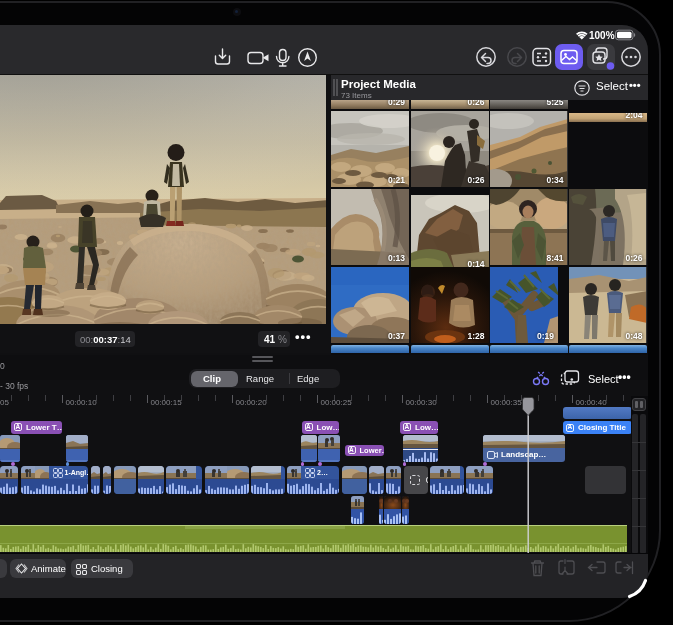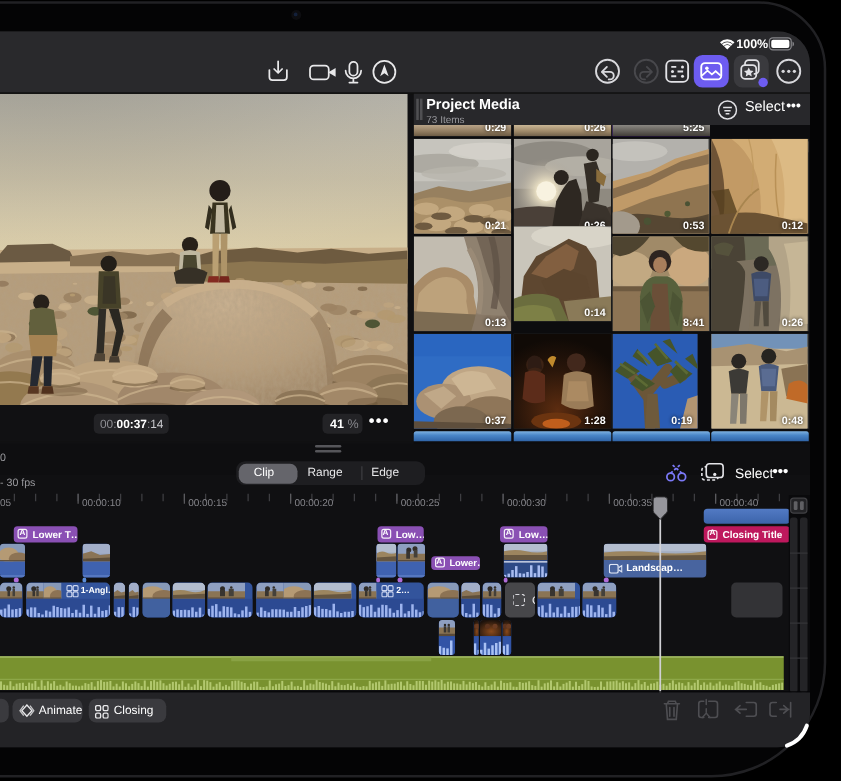--- a/index.html
+++ b/index.html
@@ -398,50 +398,36 @@
 <ellipse cx="18" cy="10" rx="26" ry="8" fill="#c4c2bc"></ellipse>
 <path d="M0 34 L30 26 L50 16 L78 8 L78 76 L0 76 Z" fill="#c09a68"></path>
 <path d="M0 40 L30 30 L55 18 L78 12 L78 20 L52 26 L28 38 L0 48 Z" fill="#8a6f4e"></path>
 <path d="M0 60 L30 48 L60 40 L78 36 L78 76 L0 76 Z" fill="#8f7450"></path>
 <path d="M0 62 Q20 58 40 62 T78 60 L78 76 L0 76 Z" fill="#564733"></path>
 <ellipse cx="6" cy="70" rx="16" ry="12" fill="#a39a8c"></ellipse>
 <circle cx="28" cy="66" r="3" fill="#4a5234"></circle>
 <circle cx="44" cy="60" r="2.5" fill="#505934"></circle>
 <circle cx="60" cy="52" r="2" fill="#4a5234"></circle>
       </svg>
-      <div class="txt" style="right:4px;bottom:2px;left:auto;font-size:8.5px;font-weight:bold;color:#fff;text-shadow:0 0 3px rgba(0,0,0,.9)">0:53</div>
-    </div>
-<div class="abs" style="left:569px;top:85.5px;width:77.5px;height:76px;overflow:hidden;background:#333">
-      <svg width="77" height="76" viewBox="0 0 77 76" style="position:absolute;inset:0">
-        <rect width="77" height="76" fill="#c29a65"></rect>
-<path d="M16 0 Q46 22 38 76 L78 76 L78 0 Z" fill="#d2ac74"></path>
-<path d="M48 0 Q64 30 56 76 L78 76 L78 0 Z" fill="#dcba84"></path>
-<path d="M0 0 Q16 30 8 76 L0 76 Z" fill="#6e5336"></path>
-<path d="M0 42 Q10 58 6 76 L28 76 Q20 58 14 40 Z" fill="#55401f" opacity=".8"></path>
-<path d="M0 62 Q30 56 50 62 L78 68 L78 76 L0 76 Z" fill="#6b5233"></path>
-<path d="M14 76 Q22 50 38 40" stroke="#a8854f" stroke-width="1.5" fill="none"></path>
-<path d="M52 12 Q50 40 54 62" stroke="#b99156" stroke-width="1.2" fill="none"></path>
-<path d="M30 0 Q36 20 32 44" stroke="#c09a60" stroke-width="1" fill="none"></path>
-      </svg>
-      <div class="txt" style="right:4px;bottom:2px;left:auto;font-size:8.5px;font-weight:bold;color:#fff;text-shadow:0 0 3px rgba(0,0,0,.9)">0:12</div>
+      <div class="txt" style="right:4px;bottom:2px;left:auto;font-size:8.5px;font-weight:bold;color:#fff;text-shadow:0 0 3px rgba(0,0,0,.9)">0:34</div>
     </div>
 <div class="abs" style="left:331px;top:163.5px;width:78px;height:76px;overflow:hidden;background:#333">
       <svg width="78" height="76" viewBox="0 0 78 76" style="position:absolute;inset:0">
         <rect width="78" height="76" fill="#c2bcb0"></rect>
 <path d="M0 40 Q18 18 36 28 Q50 34 48 48 L54 76 L0 76 Z" fill="#a98c68"></path>
 <path d="M4 46 Q18 28 34 34 Q44 40 42 52 L46 76 L0 76 Z" fill="#bda27b"></path>
 <path d="M0 60 L78 64 L78 76 L0 76 Z" fill="#7c6b52"></path>
 <path d="M40 0 L78 0 L78 76 L46 76 Q58 40 44 14 Z" fill="#8a7a68" opacity=".9"></path>
 <path d="M50 0 L78 0 L78 70 Q62 44 54 12 Z" fill="#6e6052" opacity=".85"></path>
 <path d="M44 10 Q58 30 52 62" stroke="#9c8c78" stroke-width="4" fill="none" opacity=".8"></path>
 <path d="M62 0 Q70 28 64 58" stroke="#5d5044" stroke-width="5" fill="none" opacity=".7"></path>
       </svg>
       <div class="txt" style="right:4px;bottom:2px;left:auto;font-size:8.5px;font-weight:bold;color:#fff;text-shadow:0 0 3px rgba(0,0,0,.9)">0:13</div>
     </div>
-<div class="abs" style="left:410.5px;top:156px;width:78px;height:76px;overflow:hidden;background:#404040">
+<div class="abs" style="left:410.5px;top:170px;width:78px;height:76px;overflow:hidden;background:#404040">
       <svg width="78" height="76" viewBox="0 0 78 76" style="position:absolute;inset:0">
         <rect width="78" height="76" fill="#c9c5ba"></rect>
 <ellipse cx="50" cy="8" rx="36" ry="10" fill="#d8d4c8"></ellipse>
 <path d="M8 40 L18 24 L30 18 L44 10 L58 16 L66 28 L70 76 L4 76 Z" fill="#5e4730"></path>
 <path d="M14 38 L26 24 L42 14 L52 20 L48 34 L34 44 Z" fill="#825f40"></path>
 <path d="M22 44 L40 34 L58 40 L62 56 L30 60 Z" fill="#5c452e"></path>
 <path d="M0 58 Q20 50 36 58 L44 76 L0 76 Z" fill="#6b6d3e"></path>
 <path d="M0 66 Q16 60 30 66 L34 76 L0 76 Z" fill="#7d8046"></path>
 <path d="M40 60 L78 56 L78 76 L44 76 Z" fill="#8a7a58"></path>
       </svg>
@@ -563,21 +549,21 @@
 <div class="abs" style="left:410.5px;top:319.5px;width:78px;height:8.5px;background:linear-gradient(180deg,#7fb2e2 0%,#4a86c8 40%,#2f64a8 100%);border-radius:2px 2px 0 0"></div>
 <div class="abs" style="left:490px;top:319.5px;width:77.5px;height:8.5px;background:linear-gradient(180deg,#7fb2e2 0%,#4a86c8 40%,#2f64a8 100%);border-radius:2px 2px 0 0"></div>
 <div class="abs" style="left:569px;top:319.5px;width:77.5px;height:8.5px;background:linear-gradient(180deg,#7fb2e2 0%,#4a86c8 40%,#2f64a8 100%);border-radius:2px 2px 0 0"></div>
 <div class="abs" style="left:0;top:330px;width:648px;height:25px;background:#0e0e10"></div>
 <div class="abs" style="left:252px;top:331px;width:21px;height:2px;border-radius:1px;background:#56565a"></div>
 <div class="abs" style="left:252px;top:335px;width:21px;height:2px;border-radius:1px;background:#56565a"></div>
 <div class="txt" style="left:0px;top:336px;font-size:8.5px;color:#9a9a9e">0</div>
 <div class="txt" style="left:0px;top:356px;font-size:8.5px;color:#9a9a9e">- 30 fps</div>
 <div class="abs" style="left:189px;top:344px;width:151px;height:19px;background:#1e1e21;border-radius:7px">
 <div class="abs" style="left:1.5px;top:1.5px;width:47px;height:16px;background:#65656b;border-radius:6px"></div>
-<div class="txt" style="left:14px;top:4px;font-size:9.5px;color:#fff;font-weight:normal">Clip</div>
+<div class="txt" style="left:14px;top:4px;font-size:9.5px;color:#fff;font-weight:bold">Clip</div>
 <div class="txt" style="left:57px;top:4px;font-size:9.5px;color:#e8e8ea">Range</div>
 <div class="txt" style="left:108px;top:4px;font-size:9.5px;color:#e8e8ea">Edge</div>
 <div class="abs" style="left:100px;top:4px;width:1px;height:11px;background:#3c3c40"></div>
 </div>
 <svg class="abs" style="left:531px;top:345px" width="20" height="17" viewBox="0 0 20 17" fill="none" stroke="#7b79f7" stroke-width="1.4">
 <circle cx="5.5" cy="11.5" r="3"></circle>
       <circle cx="14.5" cy="11.5" r="3"></circle>
 <path d="M5.5 8.5 L13.5 1.5 M14.5 8.5 L6.5 1.5" stroke-dasharray="2.2 1.6"></path>
 </svg>
 <svg class="abs" style="left:560px;top:344px" width="20" height="19" viewBox="0 0 20 19" fill="none" stroke="#e4e4e8" stroke-width="1.3">
@@ -656,21 +642,21 @@
 <div class="abs" style="left:3px;top:2.2px;width:8px;height:8px;border:1px solid rgba(255,255,255,.9);border-radius:2px"></div>
 <div class="txt" style="left:4.6px;top:1.8px;font-size:6.5px;font-weight:bold;color:#fff">A</div>
 <div class="txt" style="left:15px;top:1.8px;font-size:8px;font-weight:bold;color:#fff">Low…</div>
     </div>
 <div class="abs" style="left:400px;top:396px;width:37.5px;height:12.5px;background:#8a50b4;border-radius:3px;overflow:hidden">
 <div class="abs" style="left:3px;top:2.2px;width:8px;height:8px;border:1px solid rgba(255,255,255,.9);border-radius:2px"></div>
 <div class="txt" style="left:4.6px;top:1.8px;font-size:6.5px;font-weight:bold;color:#fff">A</div>
 <div class="txt" style="left:15px;top:1.8px;font-size:8px;font-weight:bold;color:#fff">Low…</div>
     </div>
 <div class="abs" style="left:563px;top:382px;width:69px;height:12px;border-radius:3px;background:linear-gradient(180deg,#527ac4,#3c64aa)"></div>
-<div class="abs" style="left:563px;top:396px;width:69px;height:13px;background:#be185d;border-radius:3px;overflow:hidden">
+<div class="abs" style="left:563px;top:396px;width:69px;height:13px;background:#3b82f6;border-radius:3px;overflow:hidden">
 <div class="abs" style="left:3px;top:2.5px;width:8px;height:8px;border:1px solid rgba(255,255,255,.9);border-radius:2px"></div>
 <div class="txt" style="left:4.6px;top:2.0px;font-size:6.5px;font-weight:bold;color:#fff">A</div>
 <div class="txt" style="left:15px;top:2.0px;font-size:8px;font-weight:bold;color:#fff">Closing Title</div>
     </div>
 <div class="abs" style="left:0px;top:409.5px;width:19.5px;height:27px;border-radius:3px;overflow:hidden;background:#3f62b0">
       <div class="abs" style="left:0.0px;top:0;width:19.5px;height:14.0px;overflow:hidden">
         <svg width="20" height="15" viewBox="0 0 20 15" preserveAspectRatio="none" style="position:absolute;inset:0">
           <rect width="20" height="15" fill="#8799b8"></rect>
 <ellipse cx="7" cy="9" rx="8" ry="6" fill="#b59a74"></ellipse>
 <ellipse cx="15" cy="12" rx="8" ry="5" fill="#8d7354"></ellipse>

